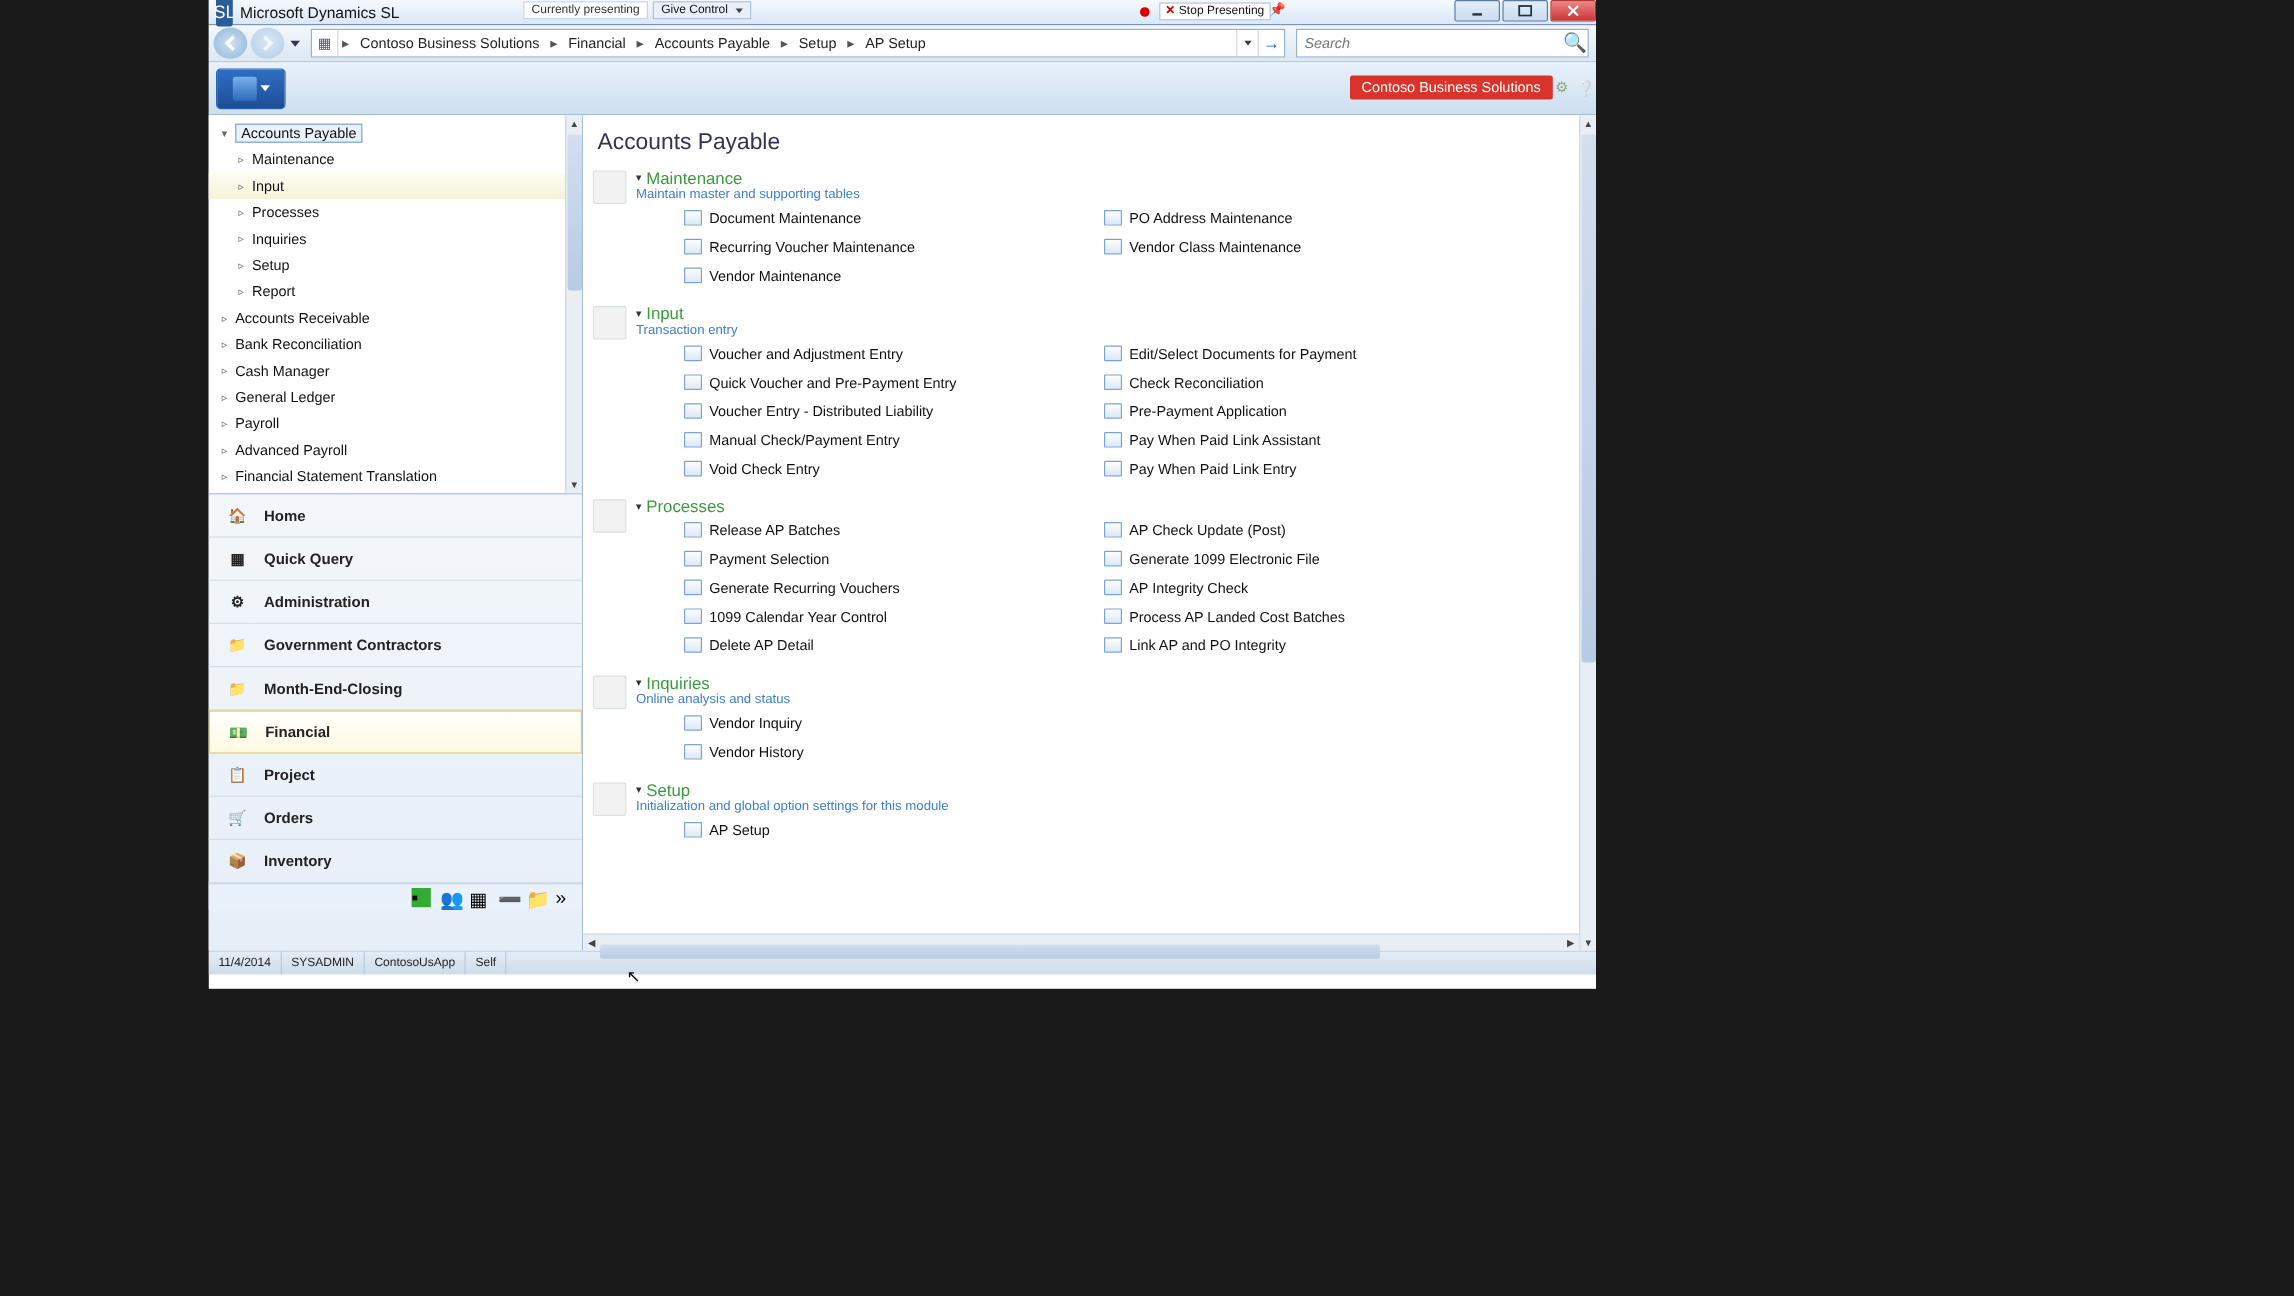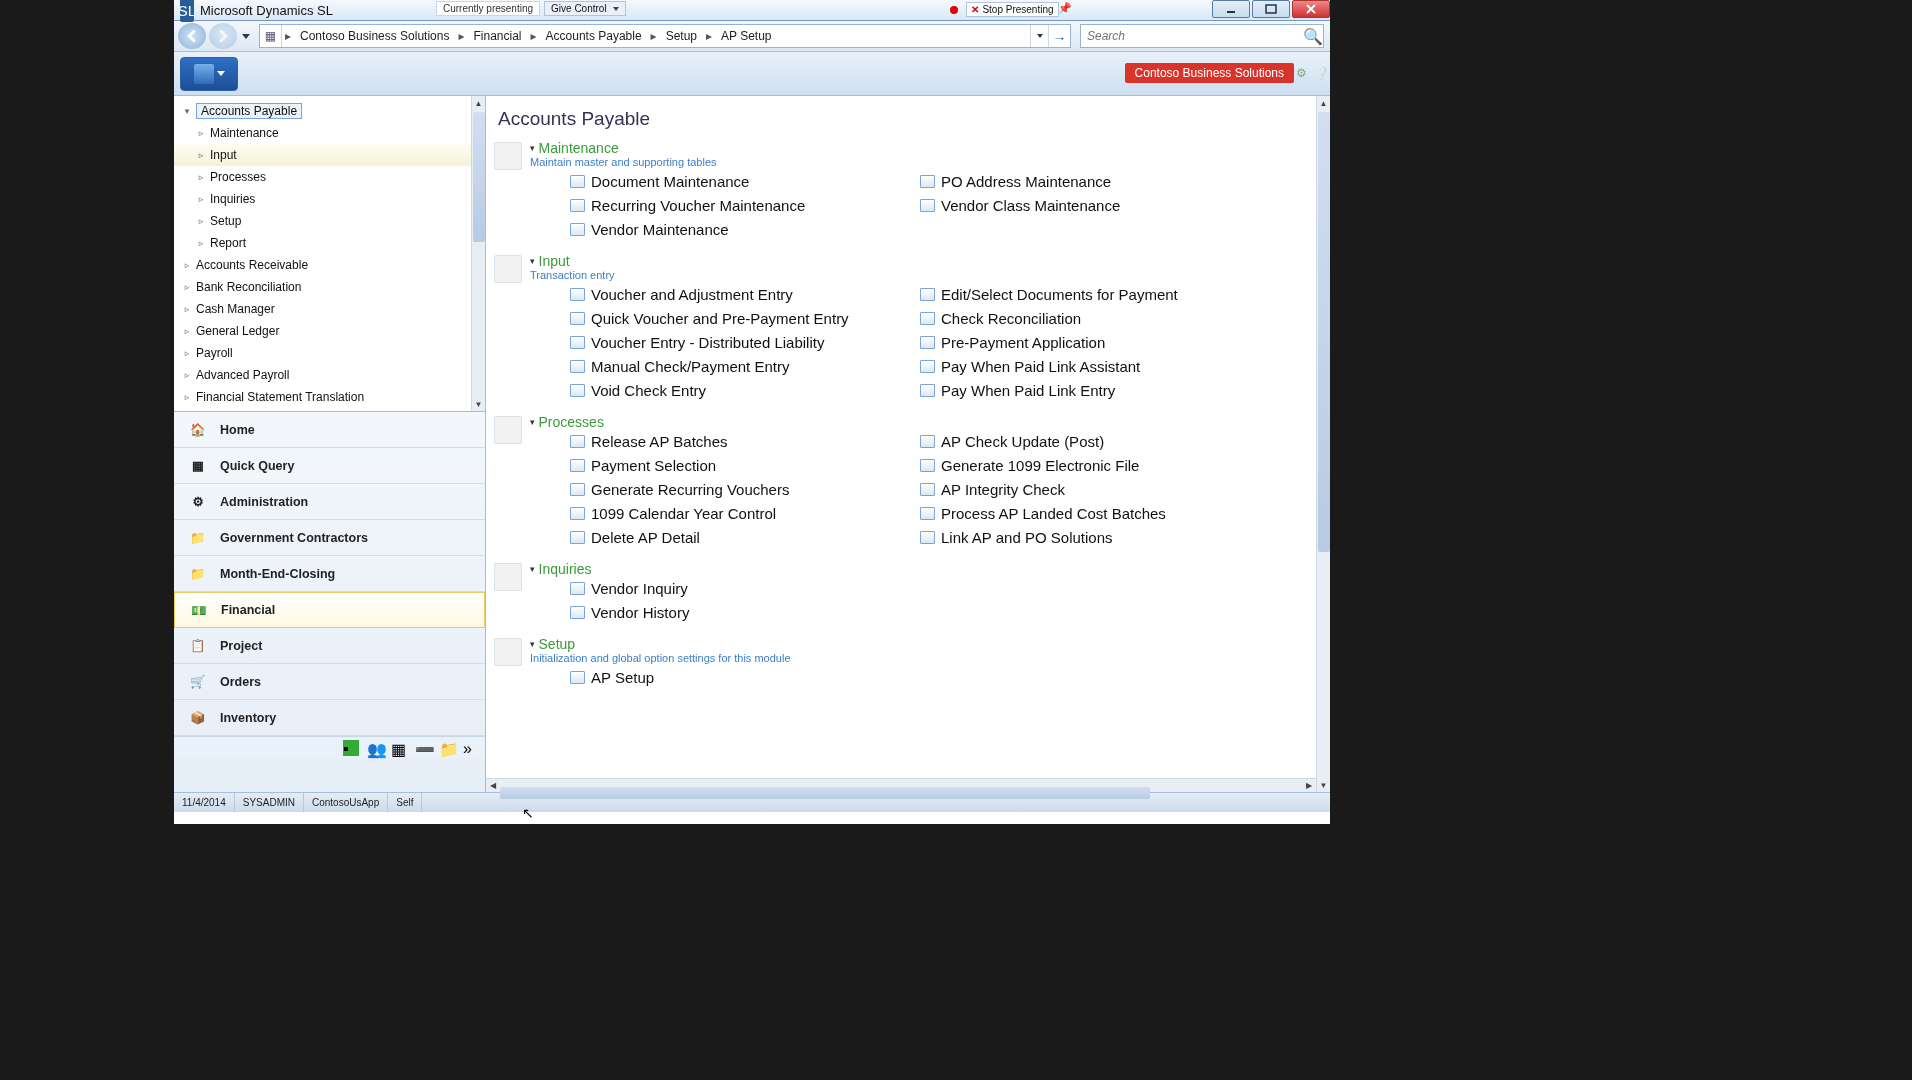--- a/index.html
+++ b/index.html
@@ -81,21 +81,21 @@
   .content-scroll .thumb{position:absolute;left:1px;width:12px;top:16px;height:440px;background:linear-gradient(#d3def0,#b7cbe4);border-radius:2px;}
   .page-title{font-size:19px;color:#335;padding:12px 0 6px 12px;font-weight:normal;}
   .section{padding:4px 0 8px 8px;}
   .sec-head{display:flex;align-items:flex-start;gap:8px;}
   .sec-side-ic{width:28px;height:28px;background:#f2f2f2;border:1px solid #d8e0e8;border-radius:2px;margin-top:2px;}
   .sec-titleblock{flex:1;}
   .sec-title{color:#3a9a3c;font-size:14px;font-weight:normal;display:flex;align-items:center;gap:4px;}
   .sec-title .tw{color:#333;font-size:9px;}
   .sec-sub{color:#3a7fc8;font-size:11px;margin-bottom:2px;}
   .sec-grid{display:grid;grid-template-columns:340px 340px;column-gap:10px;row-gap:1px;margin-left:40px;}
-  .link-item{display:flex;align-items:center;gap:6px;font-size:15px;color:#111;height:23px;}
+  .link-item{display:flex;align-items:center;gap:6px;font-size:12px;color:#111;height:23px;}
   .link-ic{width:15px;height:13px;border:1px solid #7aa4d8;background:linear-gradient(#fff,#dbe8f5);border-radius:1px;flex-shrink:0;}
 
   .hscroll{position:absolute;bottom:0;left:0;right:14px;height:14px;background:#e9eef4;border-top:1px solid #ccd8e4;display:flex;align-items:center;}
   .hscroll .lt,.hscroll .rt{width:14px;text-align:center;font-size:8px;color:#444;}
   .hscroll .rt{margin-left:auto;}
   .hscroll .tk{flex:1;position:relative;}
   .hscroll .th{position:absolute;left:0;top:1px;height:12px;width:650px;background:linear-gradient(#d3def0,#b7cbe4);border-radius:2px;}
 
   
   .statusbar{height:20px;background:linear-gradient(#e4edf6,#cddbeb);border-top:1px solid #a7bdd6;display:flex;align-items:center;font-size:10px;color:#222;}
@@ -434,34 +434,35 @@
                   <div class="link-item">
                     <div class="link-ic"></div>
                     <span>Process AP Landed Cost Batches</span>
                   </div>
                   <div class="link-item">
                     <div class="link-ic"></div>
                     <span>Delete AP Detail</span>
                   </div>
                   <div class="link-item">
                     <div class="link-ic"></div>
-                    <span>Link AP and PO Solutions</span>
+                    <span>Link AP and PO Integrity</span>
                   </div>
                 </div>
               </div>
             </div>
           </div>
           <div class="section">
             <div class="sec-head">
               <div class="sec-side-ic"></div>
               <div class="sec-titleblock">
                 <div class="sec-title">
                   <span class="tw">▾</span>
                   <span>Inquiries</span>
                 </div>
+                <div class="sec-sub">Online analysis and status</div>
                 <div class="sec-grid">
                   <div class="link-item">
                     <div class="link-ic"></div>
                     <span>Vendor Inquiry</span>
                   </div>
                   <div></div>
                   <div class="link-item">
                     <div class="link-ic"></div>
                     <span>Vendor History</span>
                   </div>

